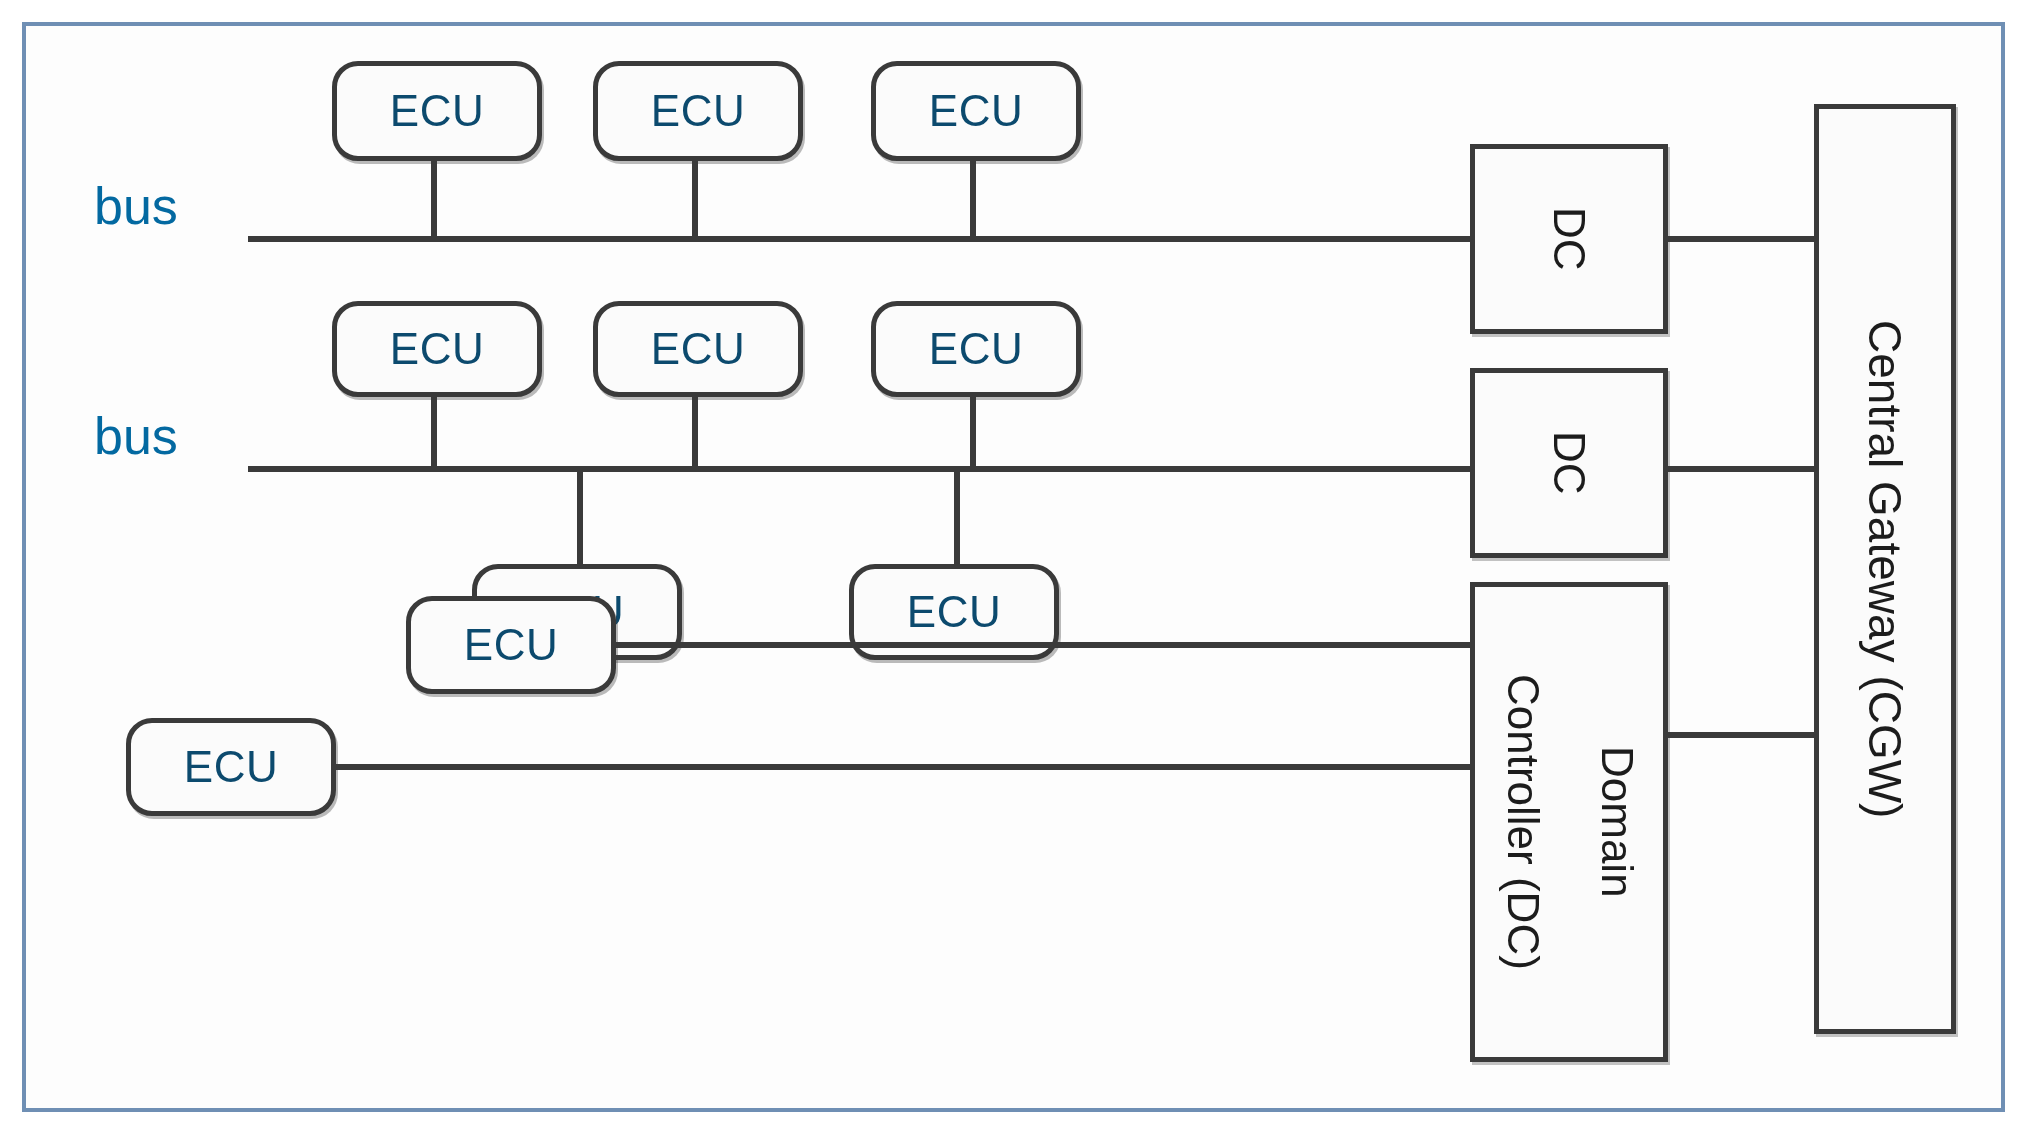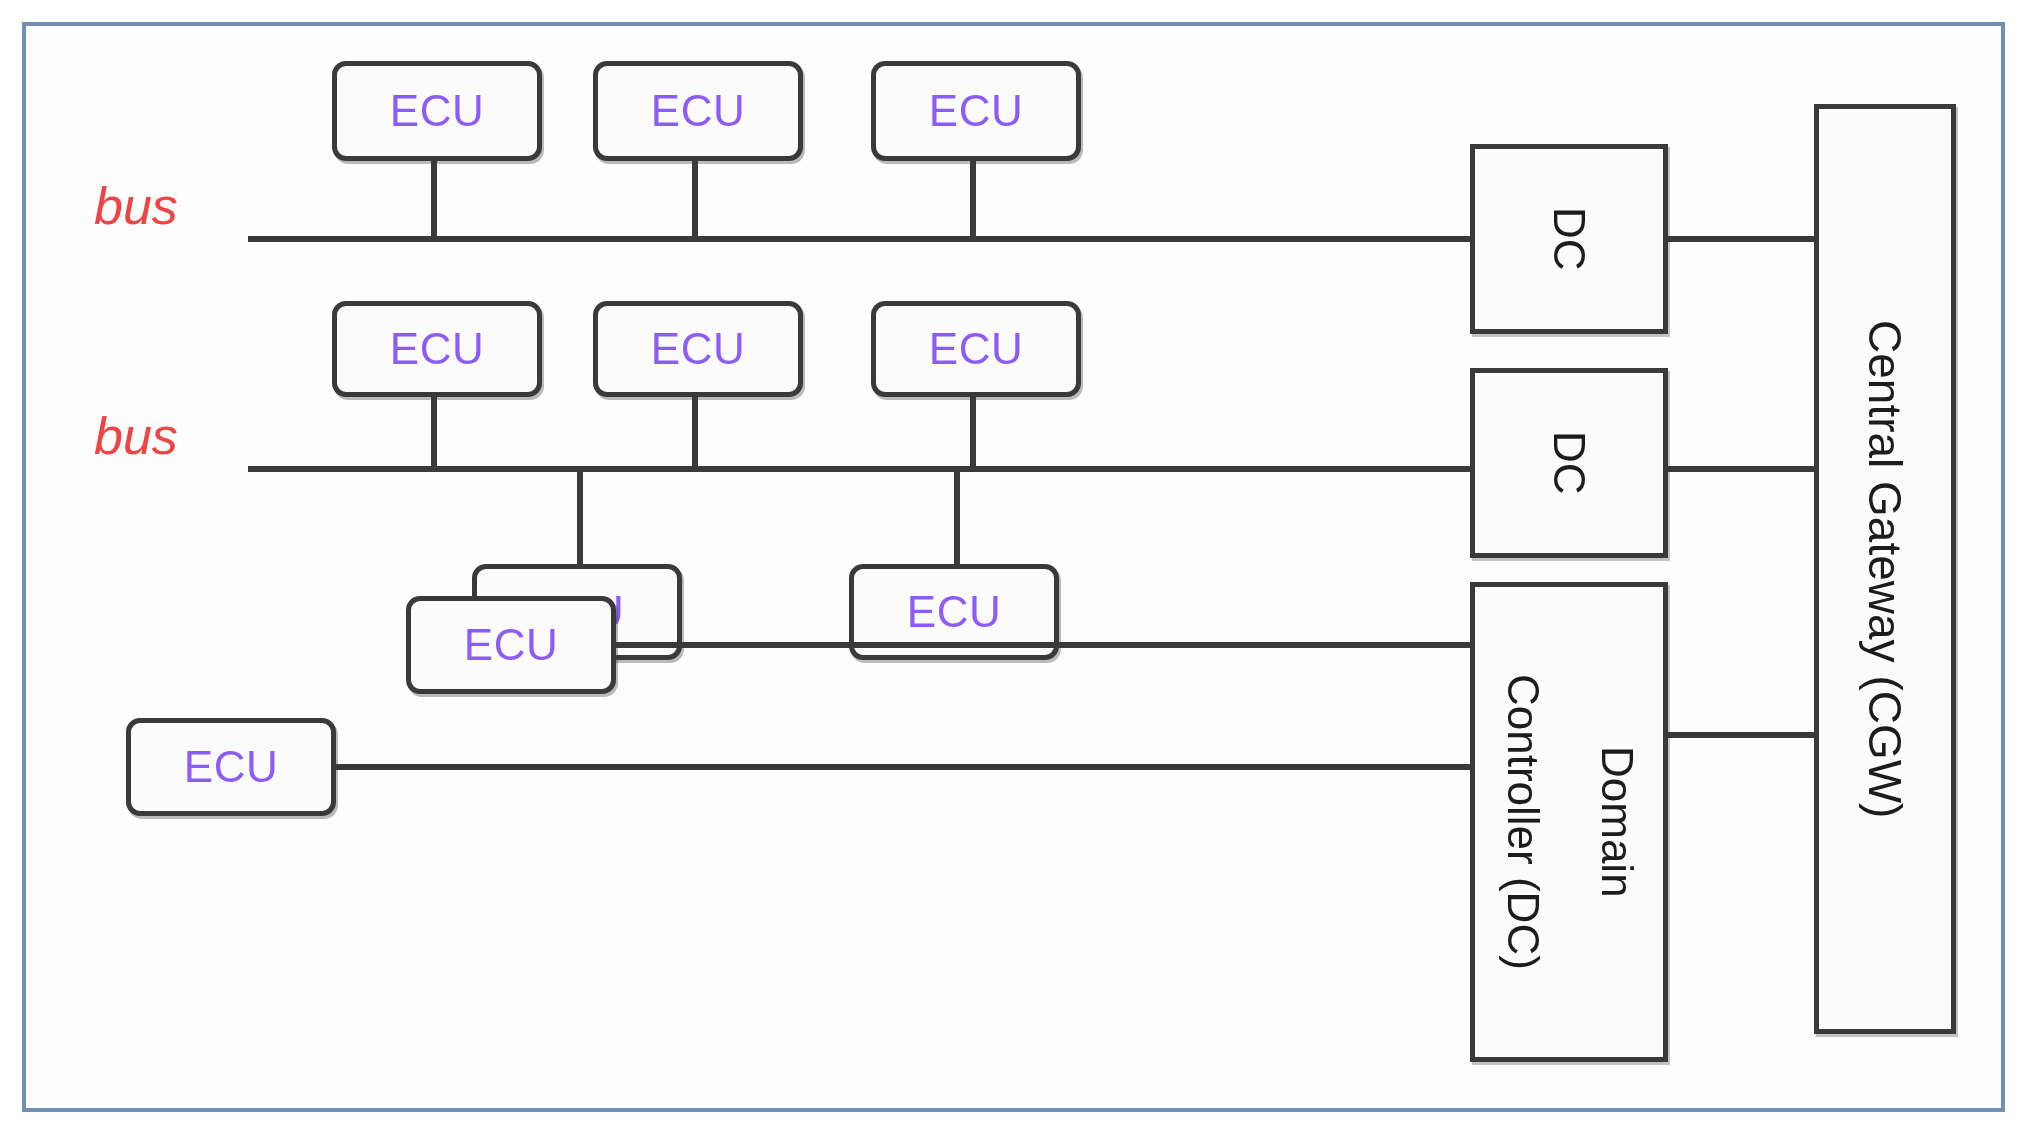--- a/index.html
+++ b/index.html
@@ -1,32 +1,32 @@
 <!DOCTYPE html>
 <html><head>
 <meta charset="utf-8">
 <style>
   html,body{margin:0;padding:0;background:#ffffff;}
   body{font-family:"Liberation Sans",sans-serif;}
   #canvas{position:relative;width:2031px;height:1144px;background:#ffffff;overflow:hidden;}
   #frame{position:absolute;left:22px;top:22px;width:1983px;height:1090px;
          box-sizing:border-box;border:4px solid #6f8fb4;background:#fdfdfd;}
   .ecu{position:absolute;box-sizing:border-box;border:5px solid #3a3a3a;
-       border-radius:14px;background:#fbfbfb;display:flex;align-items:center;
-       justify-content:center;font-size:44px;color:#8b5cf6;letter-spacing:.5px;
+       border-radius:26px;background:#fbfbfb;display:flex;align-items:center;
+       justify-content:center;font-size:44px;color:#0c4a6e;letter-spacing:.5px;
        box-shadow:2px 3px 0 rgba(60,60,60,.35);}
   .sqbox{position:absolute;box-sizing:border-box;border:5px solid #3a3a3a;
          background:#fbfbfb;box-shadow:2px 3px 0 rgba(60,60,60,.3);}
   .vtext{position:absolute;left:0;top:0;width:100%;height:100%;
          display:flex;align-items:center;justify-content:center;
          color:#1c1c1c;pointer-events:none;}
   .vtext span{writing-mode:vertical-rl;text-orientation:mixed;white-space:nowrap;}
   .line-h{position:absolute;background:#3a3a3a;height:6px;}
   .line-v{position:absolute;background:#3a3a3a;width:6px;}
-  .buslabel{position:absolute;font-size:52px;color:#ef4444;font-style:italic;}
+  .buslabel{position:absolute;font-size:52px;color:#0369a1;}
   .dc-label{font-size:44px;}
   .dcctrl-col{position:absolute;top:0;height:100%;display:flex;
               align-items:center;justify-content:center;}
   .dcctrl-col span{writing-mode:vertical-rl;text-orientation:mixed;
                    white-space:nowrap;font-size:44px;color:#1c1c1c;}
   .cgw-label span{font-size:46px;}
 </style>
 </head>
 <body>
 

